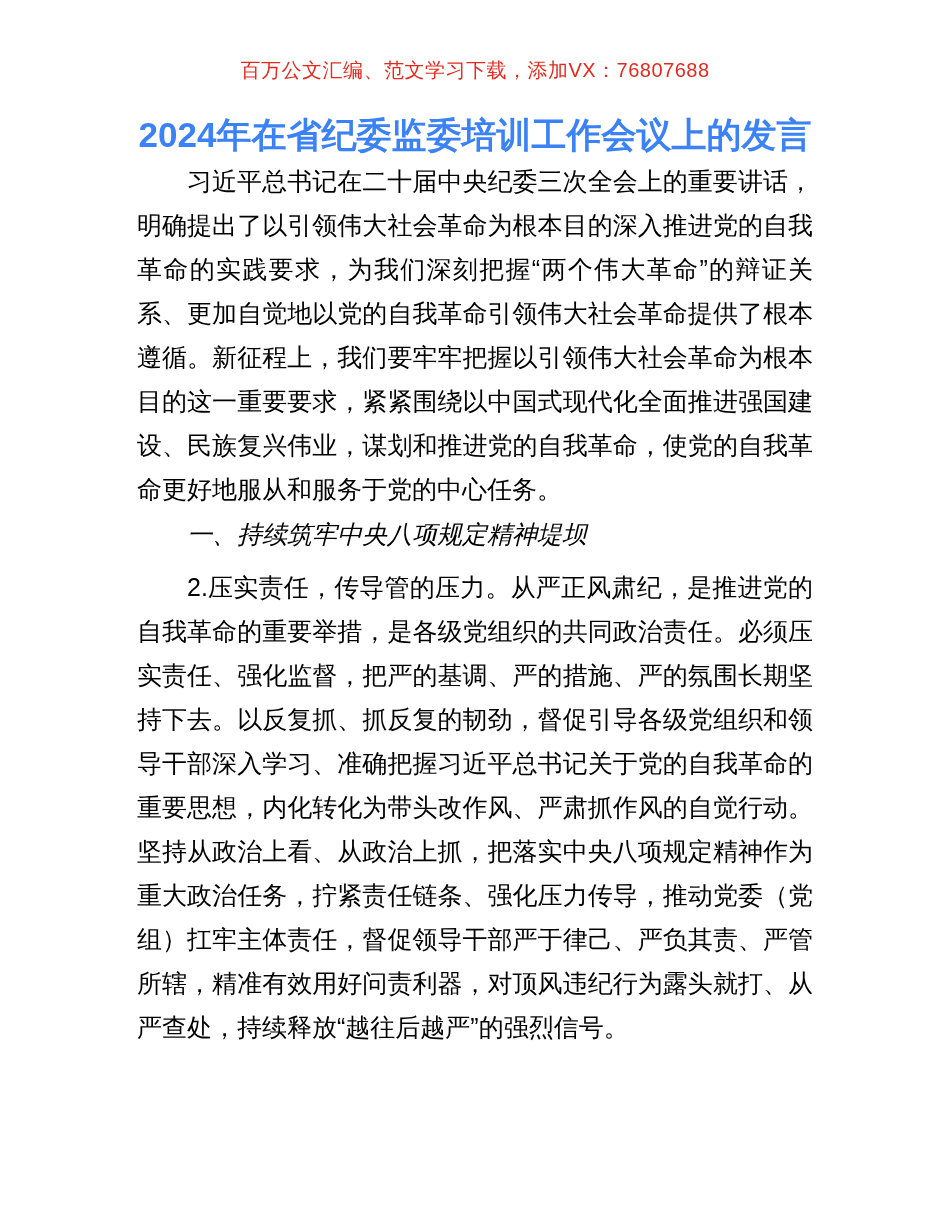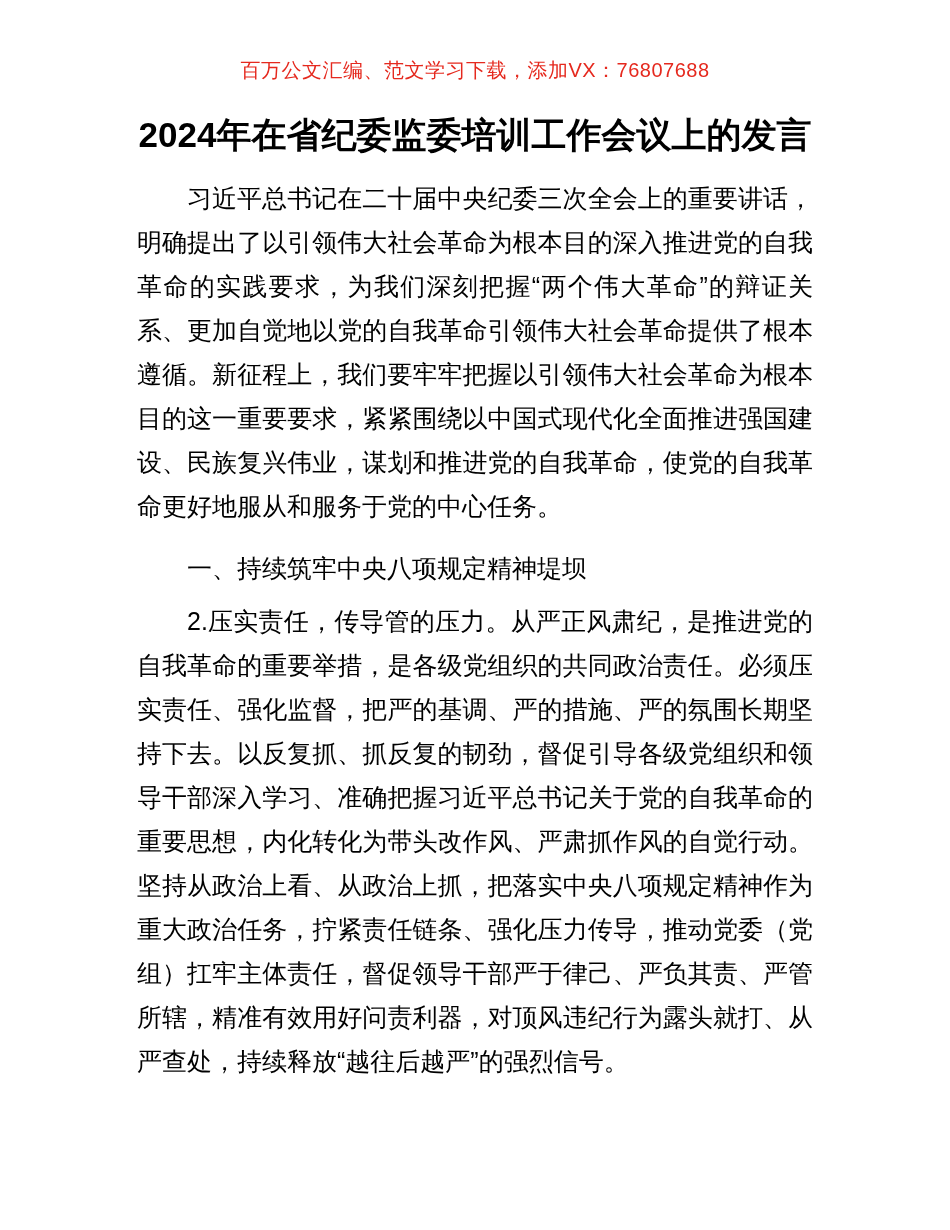--- a/index.html
+++ b/index.html
@@ -26,39 +26,40 @@
     line-height: 30px;
     letter-spacing: 0.5px;
     
   }
   .doc-title {
     margin-top: 26px;
     text-align: center;
     font-size: 35px;
     line-height: 48px;
     font-weight: bold;
-    color: #000000;
+    color: #3b82f6;
   }
   .para {
     font-size: 25px;
     line-height: 44px;
     text-align: justify;
     text-justify: inter-ideograph;
     text-indent: 2em;
     color: #000000;
   }
-  .para-first { margin-top: 17px; }
+  .para-first { margin-top: 0; }
   .section-heading {
-    margin-top: 18px;
+    margin-top: 1px;
     margin-bottom: 9px;
     font-size: 25px;
     line-height: 44px;
     text-indent: 2em;
     color: #000000;
     font-weight: normal;
+    font-style: italic;
   }
 </style>
 </head>
 <body>
 
 <div class="page">
   <div class="content">
     <div class="notice" style="color: rgb(229, 41, 30);">百万公文汇编、范文学习下载，添加VX：76807688</div>
     <h1 class="doc-title">2024年在省纪委监委培训工作会议上的发言</h1>
     <p class="para para-first">习近平总书记在二十届中央纪委三次全会上的重要讲话，明确提出了以引领伟大社会革命为根本目的深入推进党的自我革命的实践要求，为我们深刻把握“两个伟大革命”的辩证关系、更加自觉地以党的自我革命引领伟大社会革命提供了根本遵循。新征程上，我们要牢牢把握以引领伟大社会革命为根本目的这一重要要求，紧紧围绕以中国式现代化全面推进强国建设、民族复兴伟业，谋划和推进党的自我革命，使党的自我革命更好地服从和服务于党的中心任务。</p>

